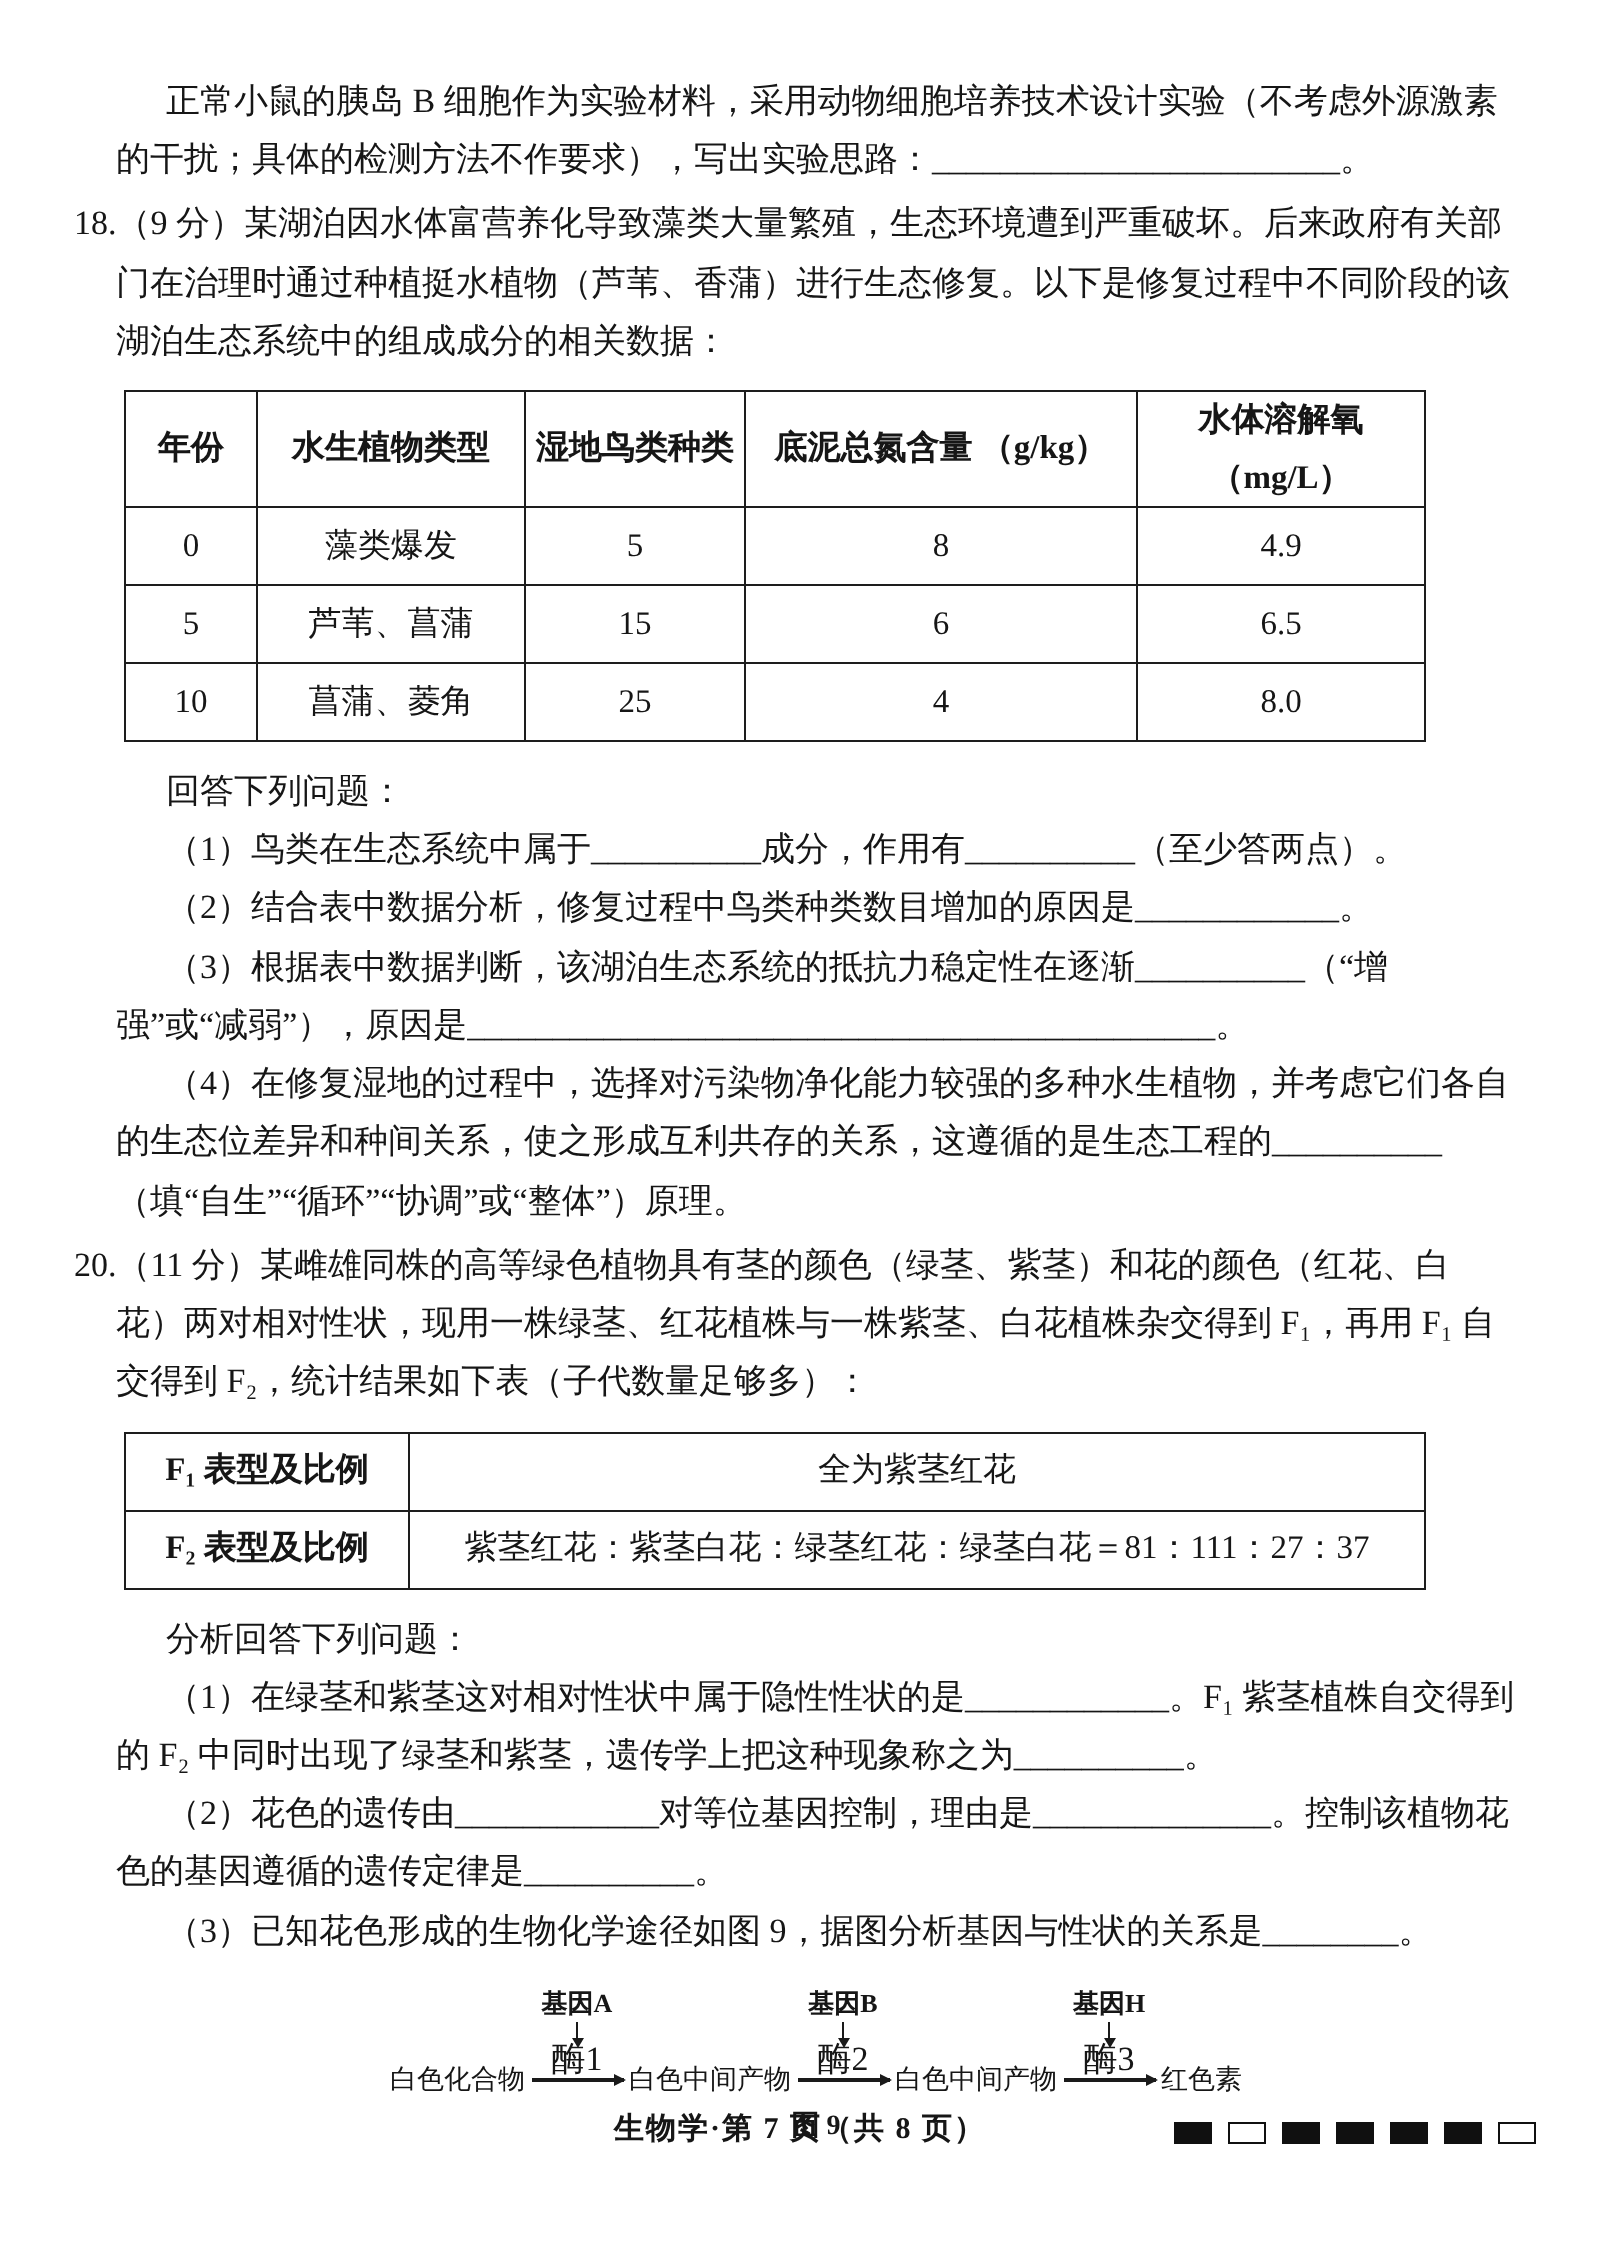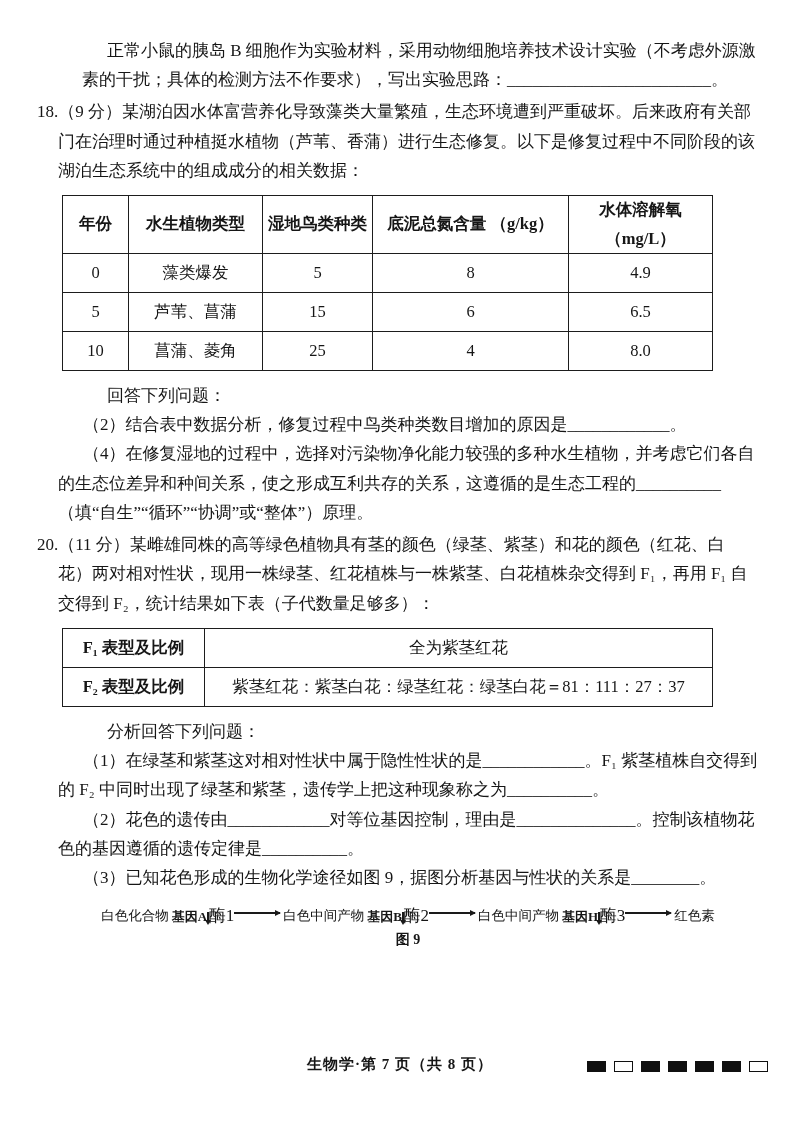--- a/index.html
+++ b/index.html
@@ -6,39 +6,39 @@
   body{
     width:800px;height:1132px;overflow:hidden;position:relative;
     background:#ffffff;color:#161616;
     font-family:"Liberation Serif","DejaVu Serif",serif;
   }
   .content{
     padding:36px 42px 0 58px;
     font-size:17px;line-height:1.72;
   }
   p{margin:0;}
-  .indent-para{text-indent:25px;margin-left:24px;}
+  .indent-para{text-indent:25px;}
   .q-para{text-indent:-21px;margin-top:3px;}
   .sub-item{text-indent:25px;}
 
   table.data-table{
     border-collapse:collapse;table-layout:fixed;
     width:650px;margin:10px 0 10px 4px;
   }
   table.data-table td,table.data-table th{
     border:1.5px solid #1d1d1d;text-align:center;vertical-align:middle;
     height:38px;padding:0 4px;font-size:16.5px;font-weight:normal;
   }
   table.t19 th{font-weight:600;}
   table.t20 td.label-cell{font-weight:600;}
 
   .figure{display:flex;flex-direction:column;align-items:center;margin:14px auto 0;width:max-content;}
   .pathway{display:flex;align-items:flex-end;font-size:13.5px;}
   .node{line-height:19px;white-space:nowrap;}
-  .arrow-unit{display:flex;align-items:center;margin:0 3px;}
+  .arrow-unit{display:flex;flex-direction:column;align-items:center;margin:0 3px;}
   .gene{font-weight:bold;font-size:13px;line-height:15px;white-space:nowrap;}
   .enzyme{font-size:17px;line-height:15px;margin-bottom:2px;white-space:nowrap;}
   .varrow{display:block;width:1.6px;height:9px;background:#1a1a1a;position:relative;margin:2px 0 2px;}
   .varrow::after{content:"";position:absolute;left:50%;bottom:-4px;transform:translateX(-50%);
     width:0;height:0;border-top:5px solid #1a1a1a;border-left:3.5px solid transparent;border-right:3.5px solid transparent;}
   .harrow{display:block;width:46px;height:1.6px;background:#1a1a1a;position:relative;margin-bottom:8px;}
   .harrow::after{content:"";position:absolute;right:-1px;top:50%;transform:translateY(-50%);
     width:0;height:0;border-left:6px solid #1a1a1a;border-top:3.5px solid transparent;border-bottom:3.5px solid transparent;}
   .fig-caption{text-align:left;font-size:14px;margin-top:3px;font-weight:600;}
 
@@ -92,21 +92,23 @@
         <td>10</td>
         <td>菖蒲、菱角</td>
         <td>25</td>
         <td>4</td>
         <td>8.0</td>
       </tr>
     </tbody>
       </table>
 
     <p class="indent-para">回答下列问题：</p>
+    <p class="sub-item">（1）鸟类在生态系统中属于__________成分，作用有__________（至少答两点）。</p>
     <p class="sub-item">（2）结合表中数据分析，修复过程中鸟类种类数目增加的原因是____________。</p>
+    <p class="sub-item">（3）根据表中数据判断，该湖泊生态系统的抵抗力稳定性在逐渐__________（“增强”或“减弱”），原因是____________________________________________。</p>
     <p class="sub-item">（4）在修复湿地的过程中，选择对污染物净化能力较强的多种水生植物，并考虑它们各自的生态位差异和种间关系，使之形成互利共存的关系，这遵循的是生态工程的__________（填“自生”“循环”“协调”或“整体”）原理。</p>
 
     <p class="q-para"><span>20.</span><span>（11 分）某雌雄同株的高等绿色植物具有茎的颜色（绿茎、紫茎）和花的颜色（红花、白花）两对相对性状，现用一株绿茎、红花植株与一株紫茎、白花植株杂交得到 F₁，再用 F₁ 自交得到 F₂，统计结果如下表（子代数量足够多）：</span></p>
 
     <table class="data-table t20">
       <colgroup>
         <col style="width:142px">
           <col style="width:508px">
       </colgroup>
       <tbody>

